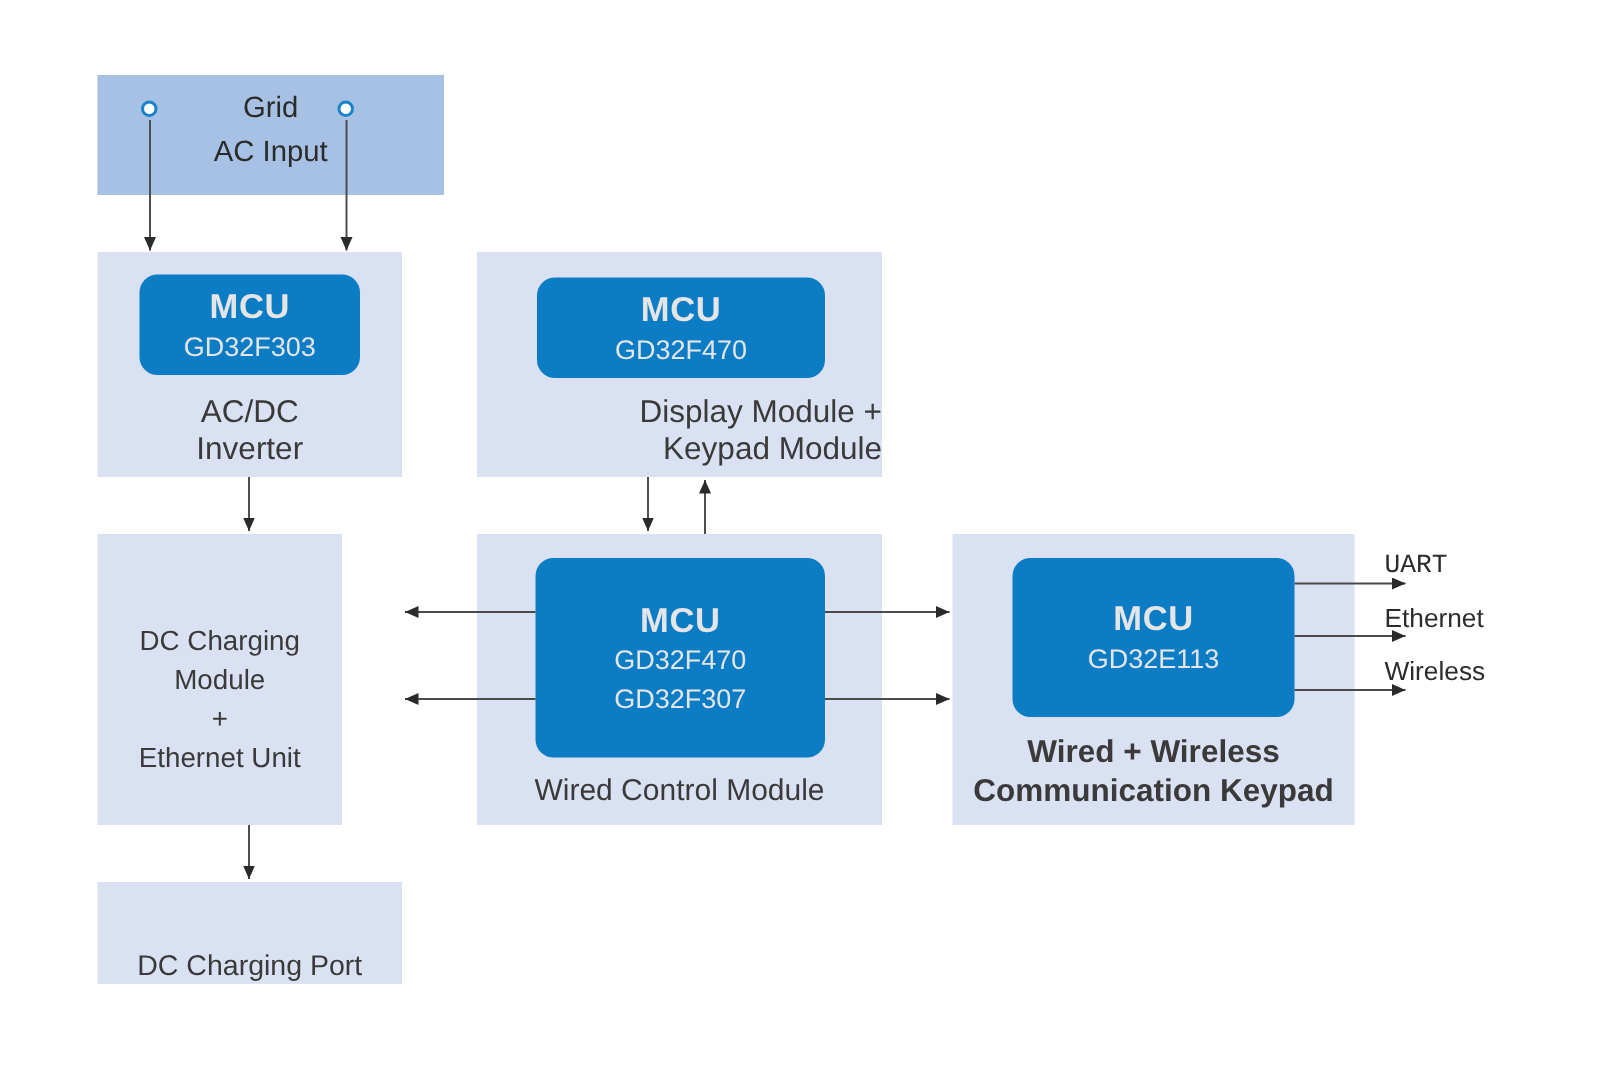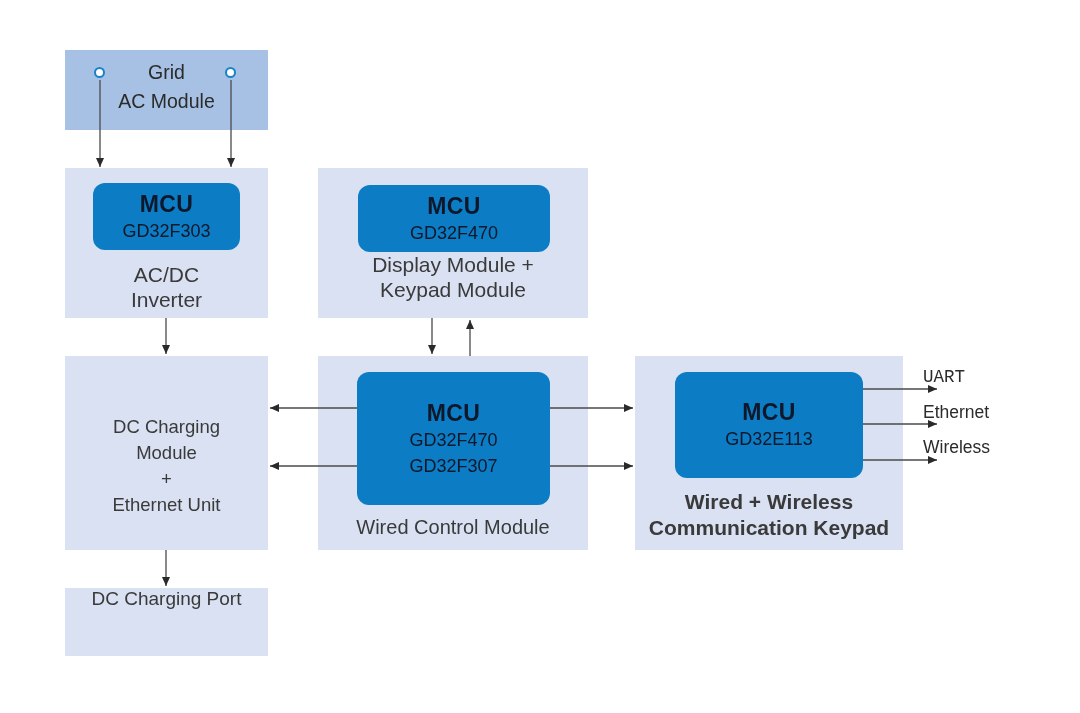--- a/index.html
+++ b/index.html
@@ -4,58 +4,58 @@
 <style>
   html,body{margin:0;padding:0;background:#ffffff;}
   .canvas{
     position:relative;width:1080px;height:713px;background:#ffffff;
     font-family:"Liberation Sans",sans-serif;overflow:hidden;
   }
   .box{position:absolute;box-sizing:border-box;}
   .module{background:#d9e1f2;}
   .grid-box{background:#a6c1e3;}
   .chip{
-    position:absolute;background:#0c7dc4;border-radius:12px;color:#0f172a;
+    position:absolute;background:#0c7dc4;border-radius:12px;color:#e5e5e5;
     display:flex;flex-direction:column;align-items:center;justify-content:center;
     text-align:center;
   }
   .chip .mcu{font-weight:bold;font-size:23px;letter-spacing:.4px;line-height:28px;}
   .chip .part{font-size:18px;line-height:26px;}
   .label{
     position:absolute;left:0;right:0;text-align:center;color:#3a3a3a;
     font-size:21px;line-height:25px;
   }
   .grid-text{
     position:absolute;left:0;right:0;top:8px;text-align:center;
     color:#2b2b2b;font-size:19.5px;line-height:29px;
   }
   .terminal{
     position:absolute;width:7px;height:7px;border-radius:50%;
     background:#ffffff;border:2.5px solid #1b82c9;
   }
   .center-text{
-    display:flex;align-items:flex-start;justify-content:center;text-align:center;
+    display:flex;align-items:flex-end;justify-content:center;text-align:center;
     color:#3a3a3a;
   }
   .charger-lines{
     position:absolute;left:0;right:0;top:58px;text-align:center;
     color:#3a3a3a;font-size:18.5px;line-height:26px;
   }
   .out-label{position:absolute;font-size:17.5px;color:#2b2b2b;line-height:22px;}
   svg.arrows{position:absolute;left:0;top:0;pointer-events:none;}
 
   
-  #grid-box{left:65px;top:50px;width:203px;height:80px;}
+  #grid-box{left:65px;top:50px;width:231px;height:80px;}
   #inverter-box{left:65px;top:168px;width:203px;height:150px;}
   #inverter-chip{left:28px;top:15px;width:147px;height:67px;}
   #inverter-label{top:94px;}
   #display-box{left:318px;top:168px;width:270px;height:150px;}
   #display-chip{left:40px;top:17px;width:192px;height:67px;}
-  #display-label{top:84px;}
-  #charger-box{left:65px;top:356px;width:203px;height:194px;}
+  #display-label{top:94px;text-align:right;}
+  #charger-box{left:65px;top:356px;width:163px;height:194px;}
   #main-box{left:318px;top:356px;width:270px;height:194px;}
   #main-chip{left:39px;top:16px;width:193px;height:133px;}
   #main-label{bottom:10px;font-size:20px;}
   #comm-box{left:635px;top:356px;width:268px;height:194px;}
   #comm-chip{left:40px;top:16px;width:188px;height:106px;}
   #comm-label{bottom:9px;line-height:26px;font-weight:bold;}
   #port-box{left:65px;top:588px;width:203px;height:68px;font-size:19px;}
   #out-uart{left:923px;top:366px;font-family:Liberation Mono, monospace;}
   #out-ethernet{left:923px;top:401px;}
   #out-wireless{left:923px;top:436px;}
@@ -63,21 +63,21 @@
 </head>
 <body>
 
 <div class="canvas">
 
   <div class="box grid-box" id="grid-box">
     <span class="terminal" style="left:29px;top:17px;"></span>
     <span class="terminal" style="left:160px;top:17px;"></span>
     <div class="grid-text">
       <div>Grid</div>
-      <div>AC Module</div>
+      <div>AC Input</div>
     </div>
   </div>
 
   <div class="box module" id="inverter-box">
     <div class="chip" id="inverter-chip">
       <div class="mcu">MCU</div>
       <div class="part">GD32F303</div>
     </div>
     <div class="label" id="inverter-label">
       <div>AC/DC</div>

